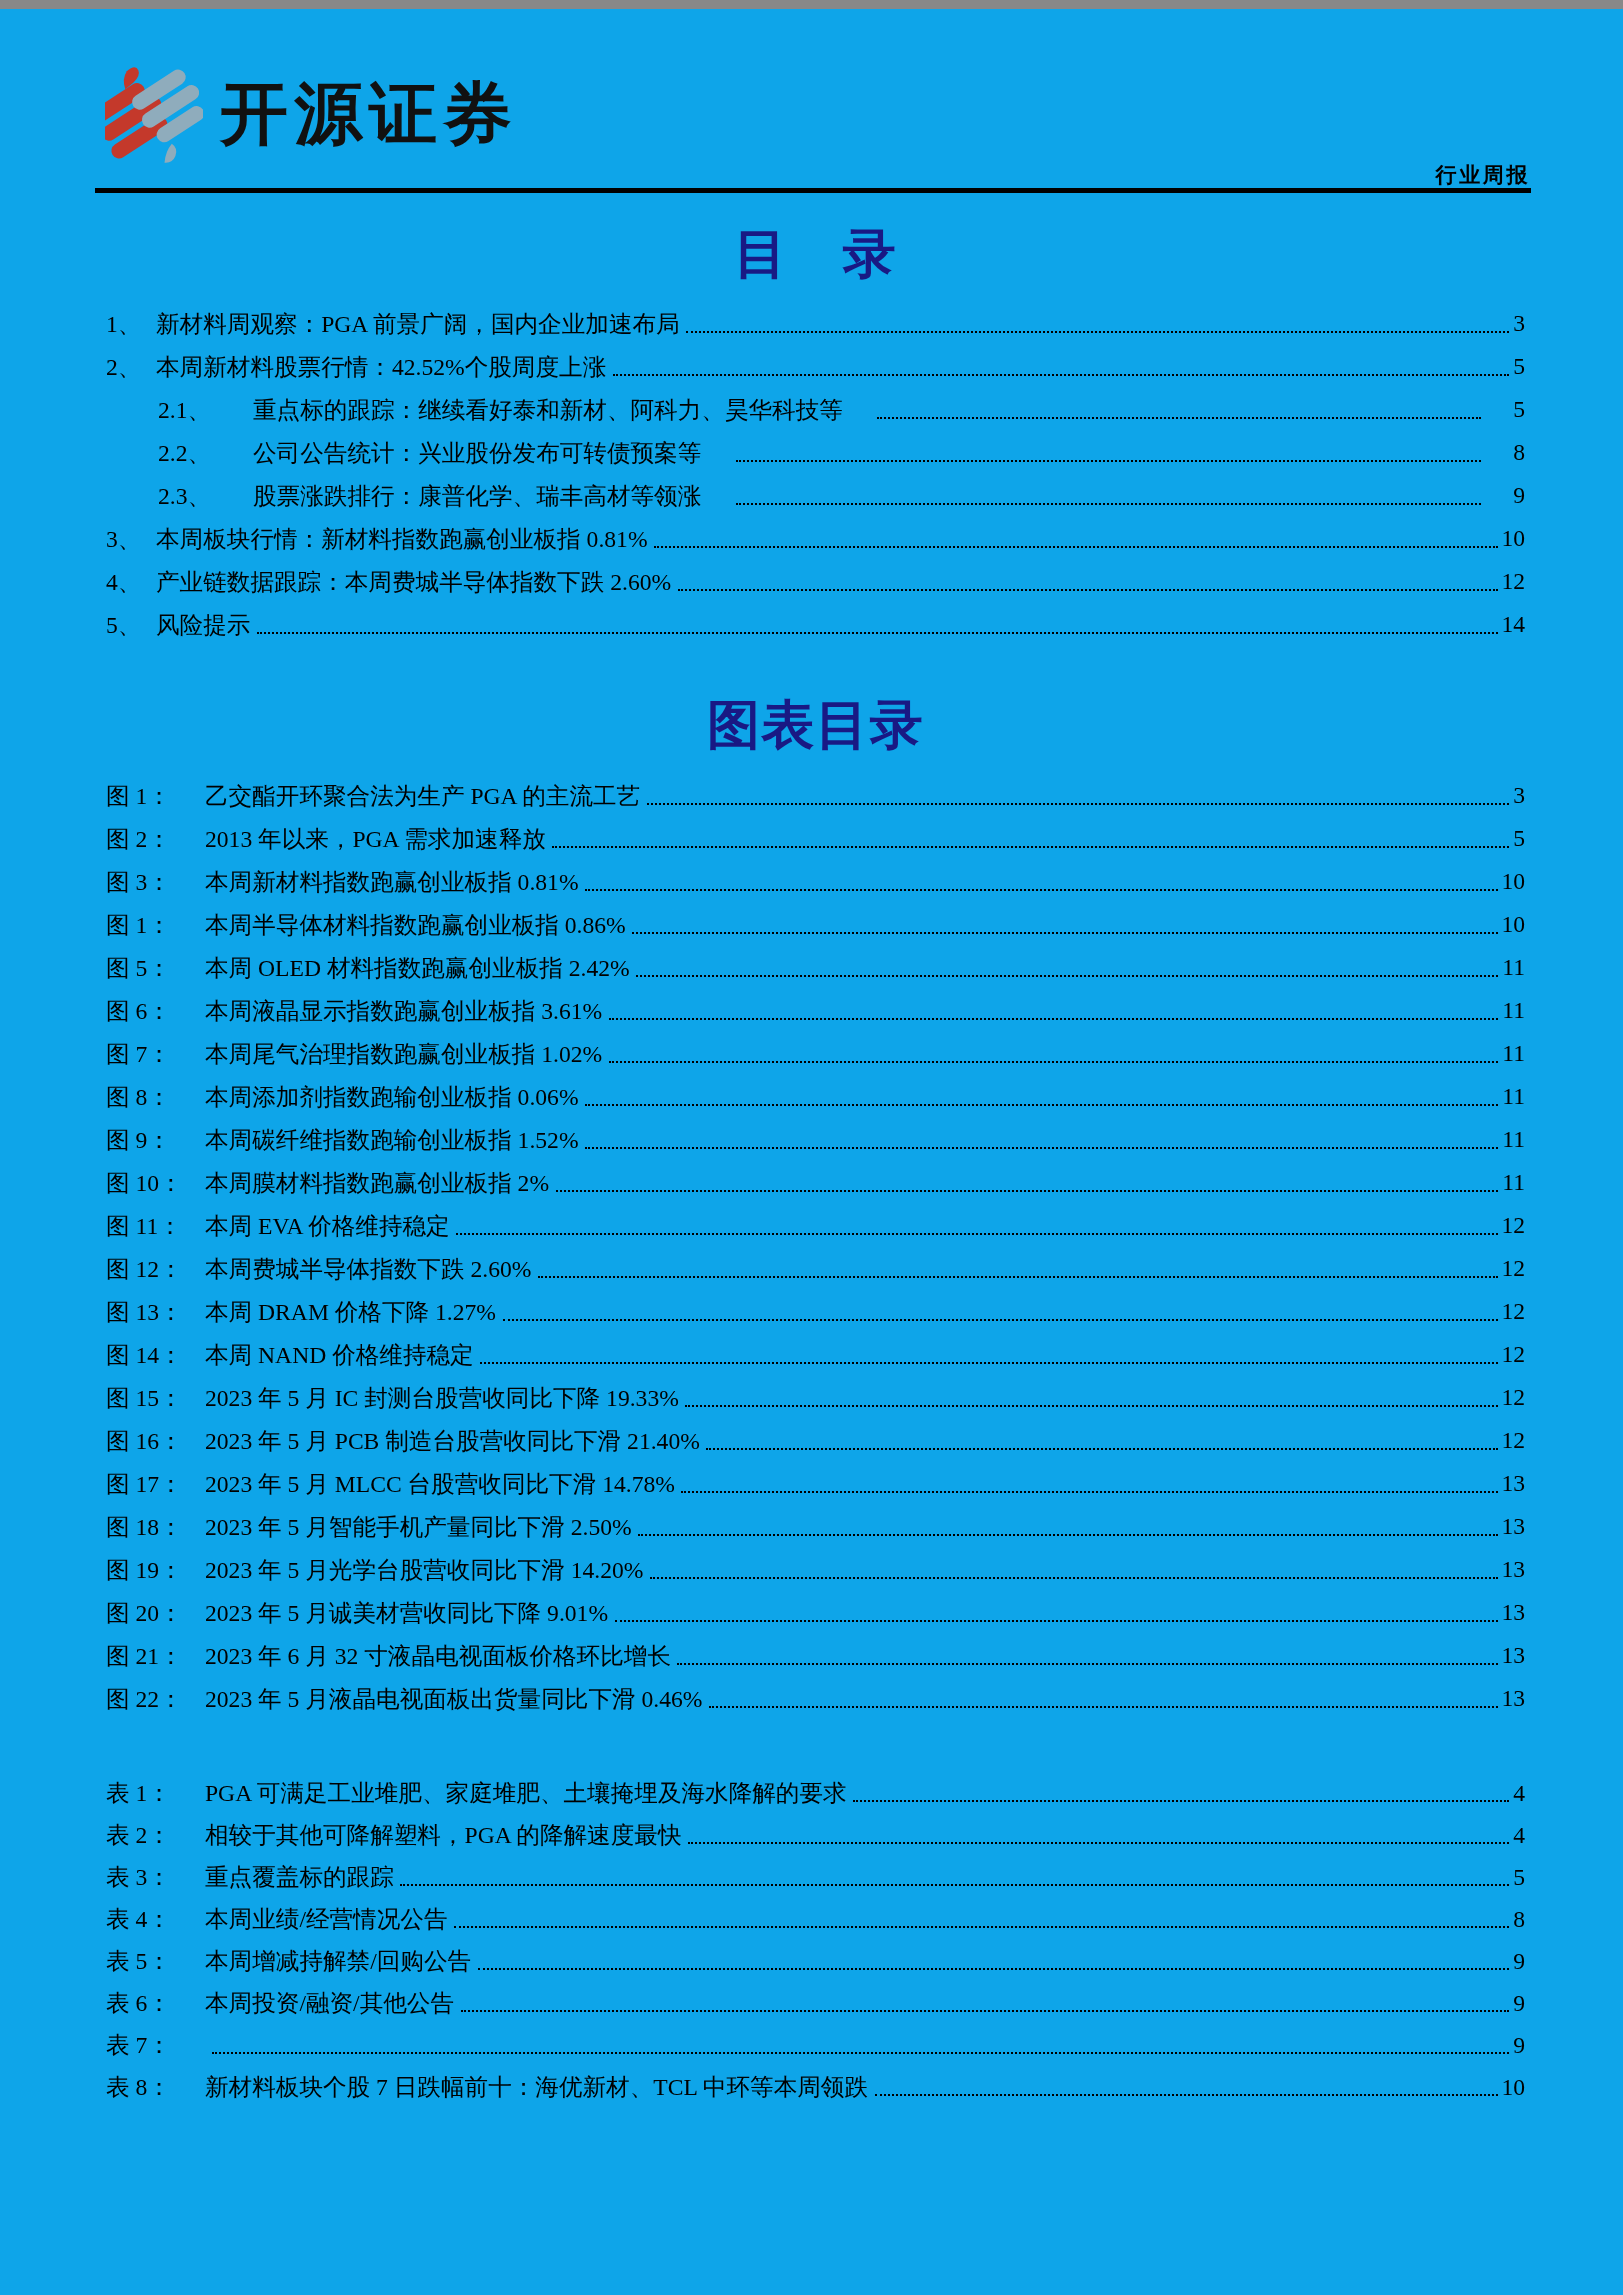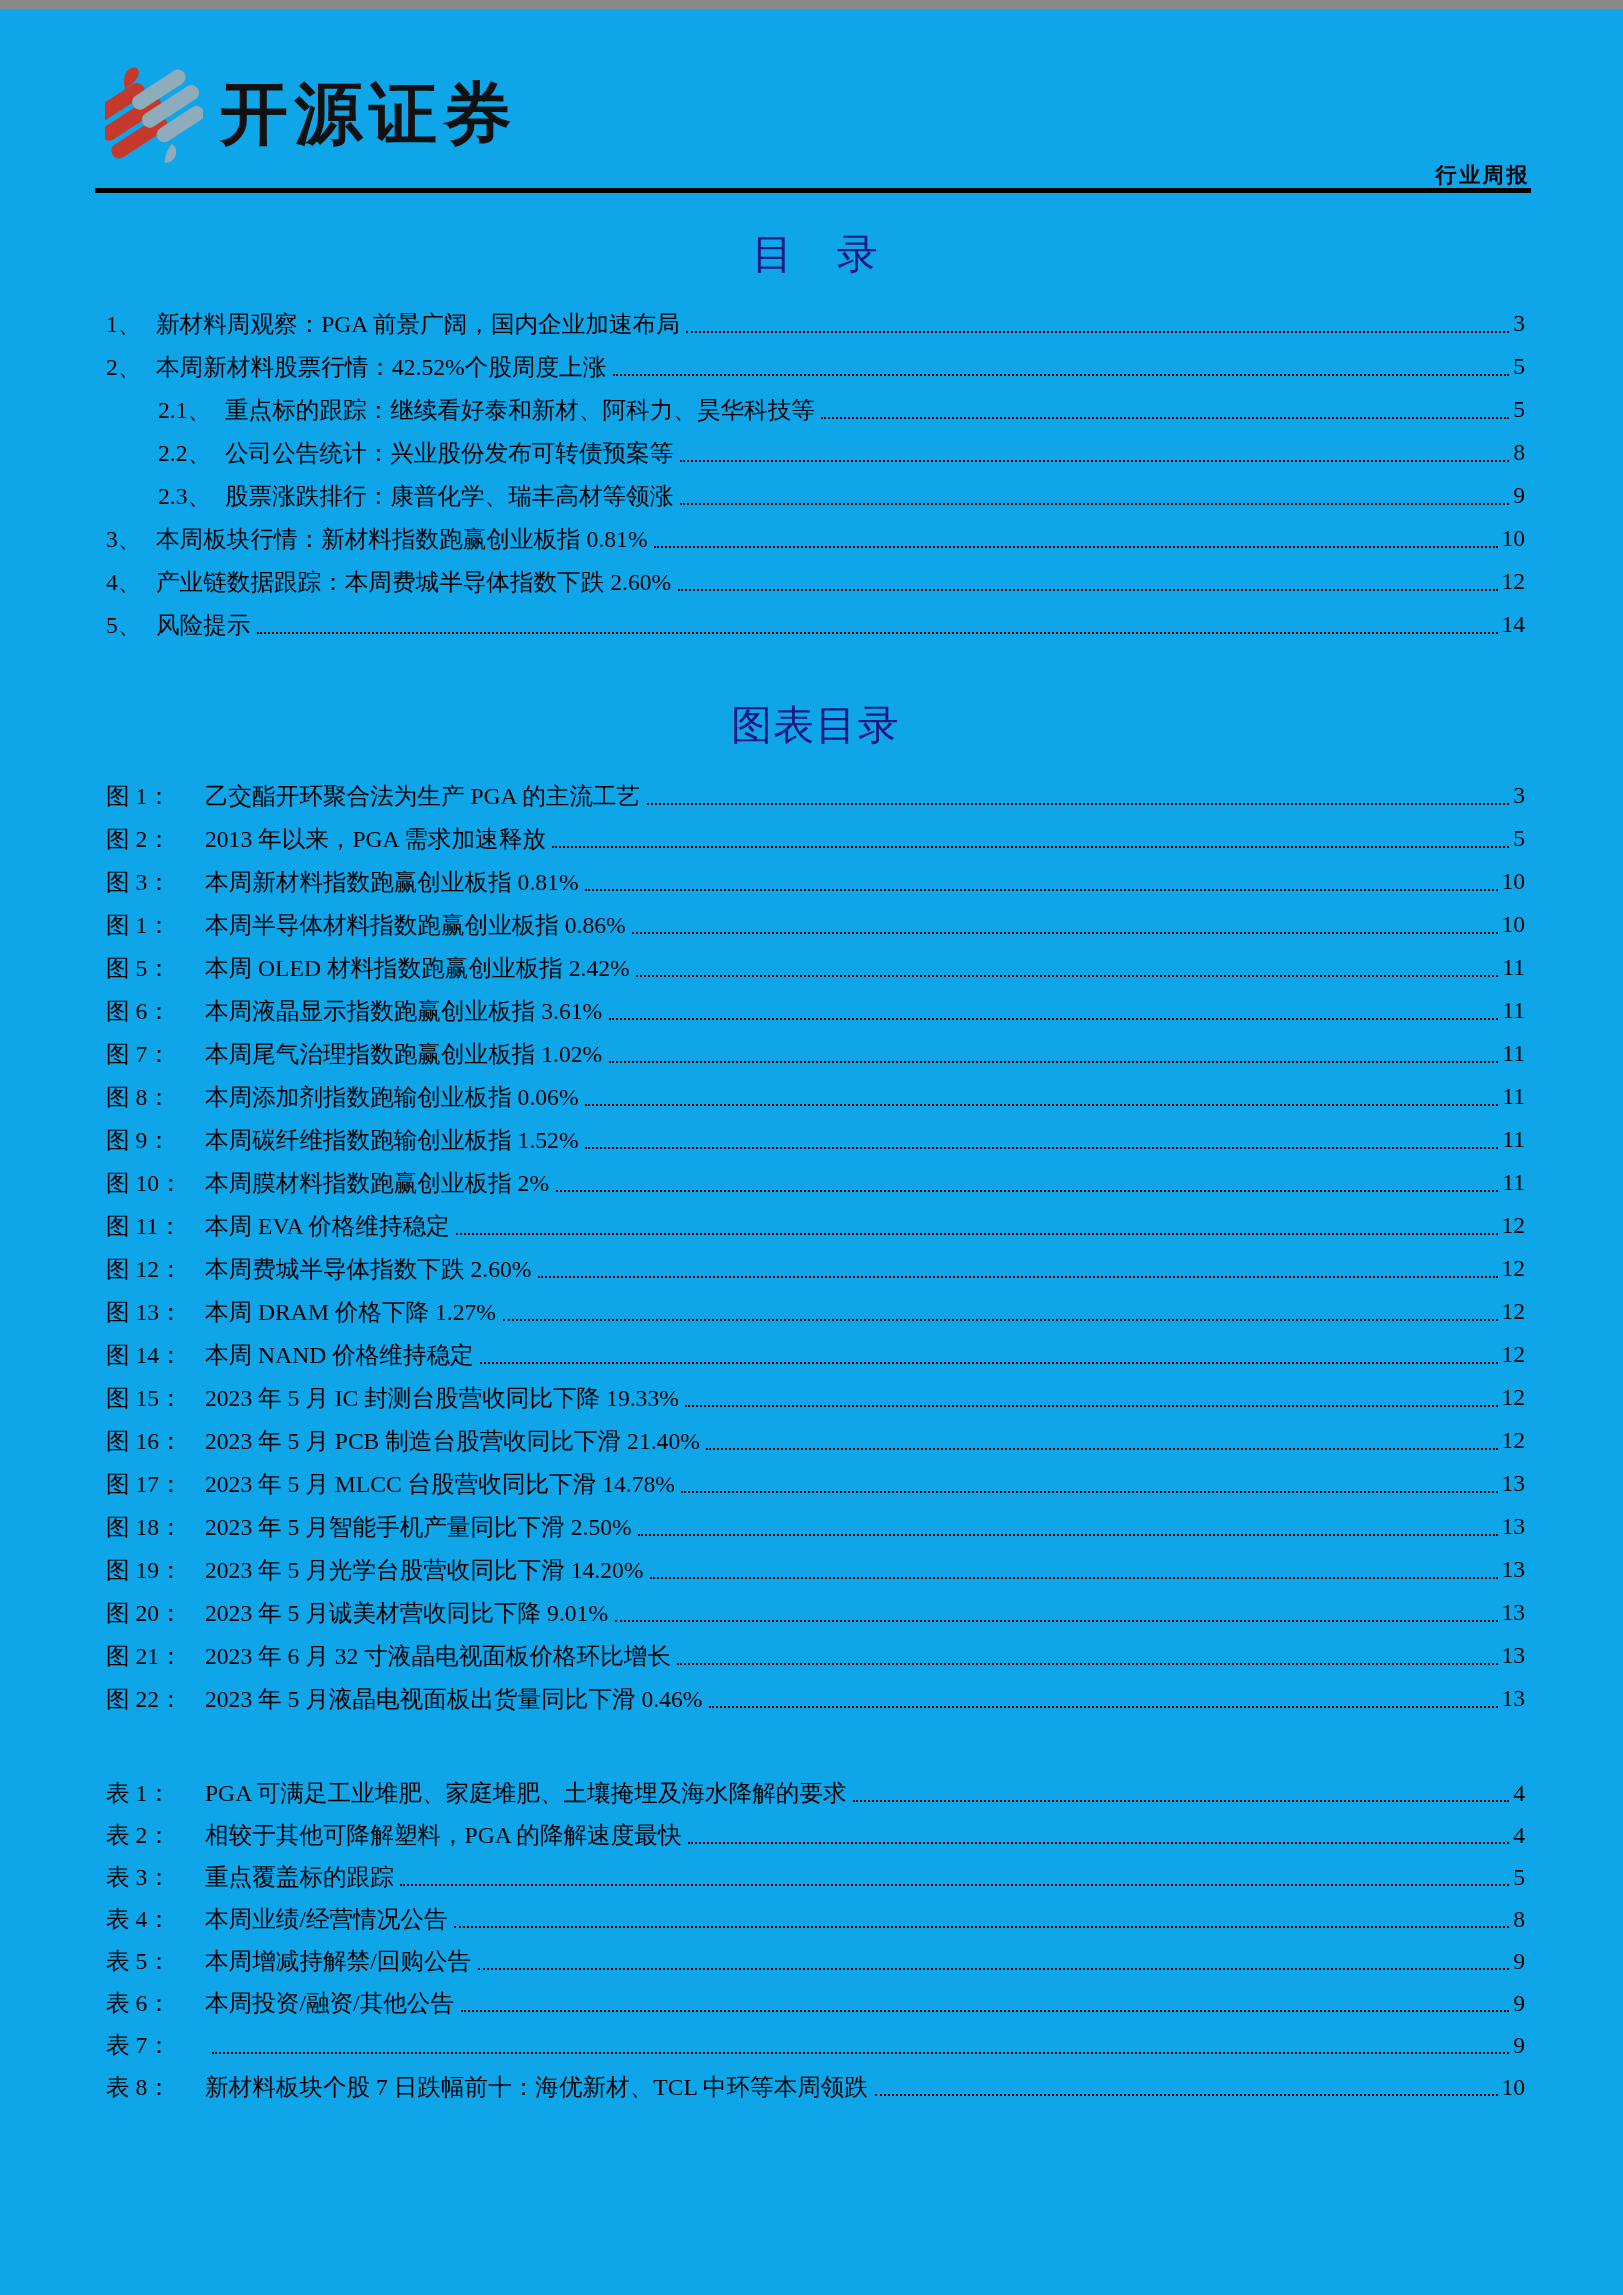--- a/index.html
+++ b/index.html
@@ -28,37 +28,37 @@
     font-size:21px; font-weight:bold; letter-spacing:2.6px;
   }
   .header-rule {
     position:absolute; top:179px; left:95px; right:92px;
     height:4.6px; background:#000;
   }
 
   
   .body { position:absolute; top:222px; left:106px; right:98px; }
   .section-title {
-    text-align:center; font-size:41px; font-weight:normal;
+    text-align:center; font-size:53px; font-weight:bold;
     color:#191984; line-height:46px; letter-spacing:1.3px;
   }
   .toc-title { margin-bottom:25px; }
   .figures-title { margin-top:56px; margin-bottom:26px; }
 
   .row {
     display:flex; align-items:center;
     font-size:23.6px; height:43px; white-space:nowrap;
   }
   .fig-row, .tab-row { height:43px; }
   .tab-list { margin-top:52px; }
   .tab-row { height:42px;font-family:Liberation Serif, serif; }
 
   .row .num { flex:0 0 auto; }
   .toc-list .num { min-width:50px; }
-  .toc-list .indent { padding-left:52px; }
+  .toc-list .indent { padding-left:52px;gap:28px; }
   .toc-list .indent .num { min-width:67px; }
   .fig-list .num, .tab-list .num { min-width:99px; }
 
   .row .txt { flex:0 0 auto; }
   .dots {
     flex:1 1 auto; min-width:19.6px; height:0;
     border-bottom:2.6px dotted #000;
     align-self:flex-end; margin:0 3.9px 11.8px 6.5px;
   }
   .pg { flex:0 0 auto; }

